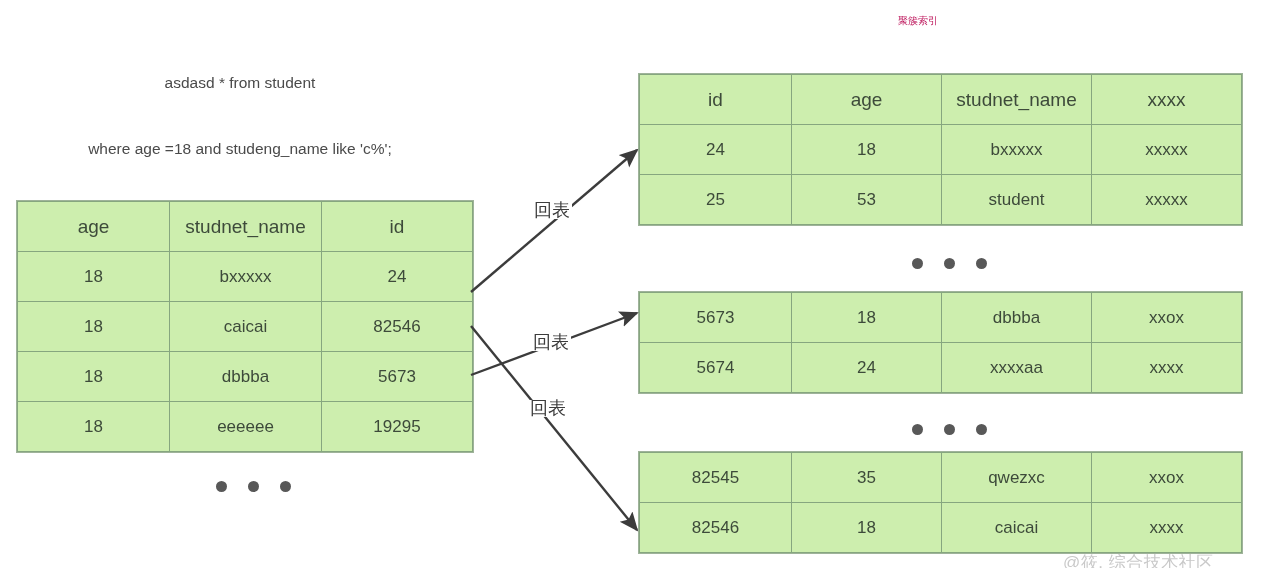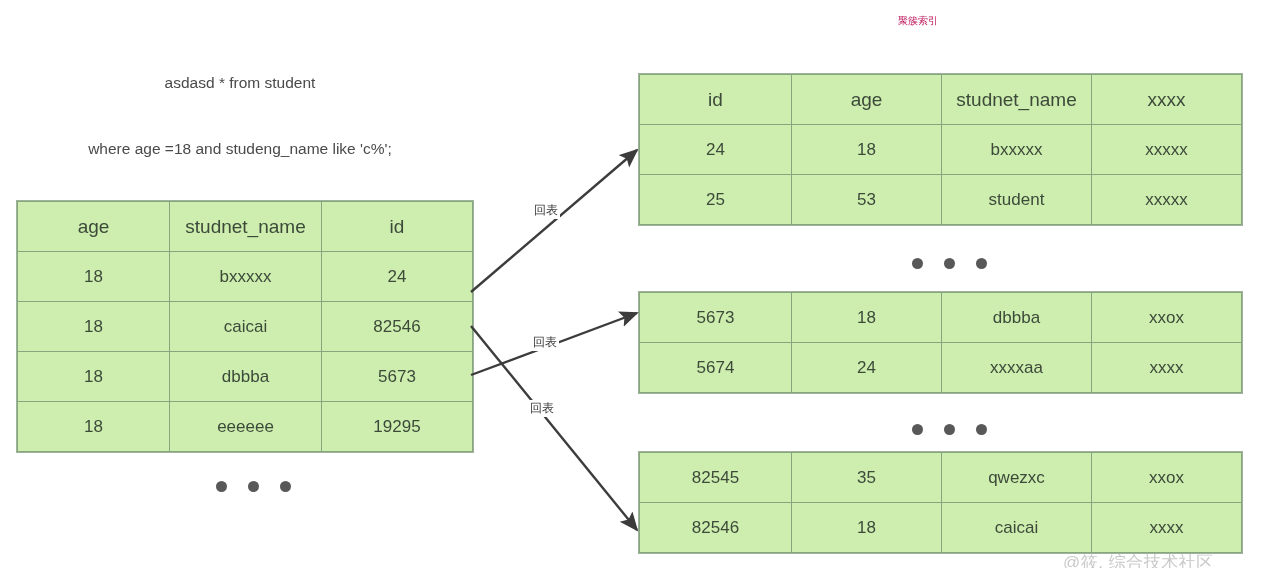--- a/index.html
+++ b/index.html
@@ -111,21 +111,21 @@
     border-radius: 50%;
     background: #585858;
   }
   #dots-secondary { left: 216px; top: 481px; }
   #dots-clustered-1 { left: 912px; top: 258px; }
   #dots-clustered-2 { left: 912px; top: 424px; }
 
   
   .arrow-label {
     position: absolute;
-    font-size: 12px;
+    font-size: 18px;
     color: #3c3c3c;
     background: #ffffff;
     padding: 0 2px;
     white-space: nowrap;
     line-height: 17px;
   }
   #arrow-label-1 { left: 532px; top: 202px; }
   #arrow-label-2 { left: 531px; top: 334px; }
   #arrow-label-3 { left: 528px; top: 400px; }
 

